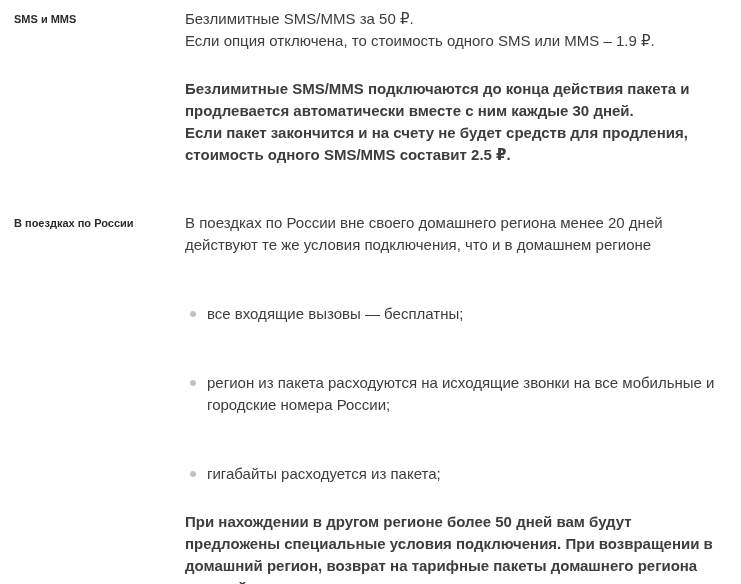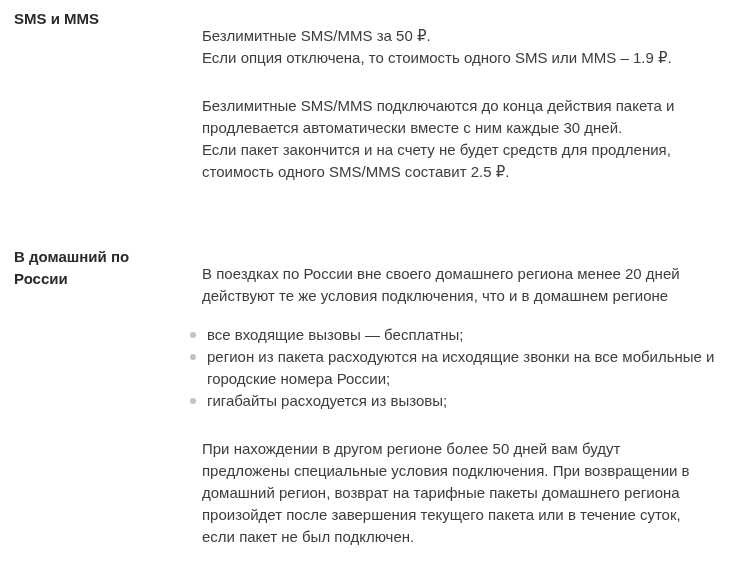--- a/index.html
+++ b/index.html
@@ -25,39 +25,40 @@
     width: 741px;
   }
   .row {
     display: grid;
     grid-template-columns: 171px 1fr;
     align-items: start;
   }
   .row + .row { margin-top: 46px; }
   .label {
     font-weight: bold;
-    font-size: 15px;
+    font-size: 11px;
     color: var(--label);
     padding-right: 12px;
   }
   .content { max-width: 542px; }
   .para {
-    margin: 17px;
+    margin: 0;
     white-space: pre-line;
   }
-  .para.gap { margin-top: 26px; }
+  .para.gap { margin-top: 26px; font-weight: bold; }
   ul.bullets {
     margin: 0;
     padding: 0;
     list-style: none;
   }
   ul.bullets li {
     position: relative;
     padding-left: 22px;
     white-space: pre-line;
+    margin-top: 47px;
   }
   ul.bullets li::before {
     content: "";
     position: absolute;
     left: 5px;
     top: 8px;
     width: 6px;
     height: 6px;
     border-radius: 50%;
     background: var(--bullet);
@@ -72,25 +73,25 @@
     <div class="label">SMS и MMS</div>
     <div class="content">
       <p class="para">Безлимитные SMS/MMS за 50 ₽.
 Если опция отключена, то стоимость одного SMS или MMS – 1.9 ₽.</p>
       <p class="para gap">Безлимитные SMS/MMS подключаются до конца действия пакета и продлевается автоматически вместе с ним каждые 30 дней.
 Если пакет закончится и на счету не будет средств для продления, стоимость одного SMS/MMS составит 2.5 ₽.</p>
     </div>
   </section>
 
   <section class="row">
-    <div class="label">В домашний по России</div>
+    <div class="label">В поездках по России</div>
     <div class="content">
       <p class="para">В поездках по России вне своего домашнего региона менее 20 дней действуют те же условия подключения, что и в домашнем регионе</p>
       <ul class="bullets">
         <li>все входящие вызовы — бесплатны;</li>
         <li>регион из пакета расходуются на исходящие звонки на все мобильные и городские номера России;</li>
-        <li>гигабайты расходуется из вызовы;</li>
+        <li>гигабайты расходуется из пакета;</li>
       </ul>
       <p class="para gap">При нахождении в другом регионе более 50 дней вам будут предложены специальные условия подключения. При возвращении в домашний регион, возврат на тарифные пакеты домашнего региона произойдет после завершения текущего пакета или в течение суток, если пакет не был подключен.</p>
     </div>
   </section>
 
 </div>
 
 </body></html>

